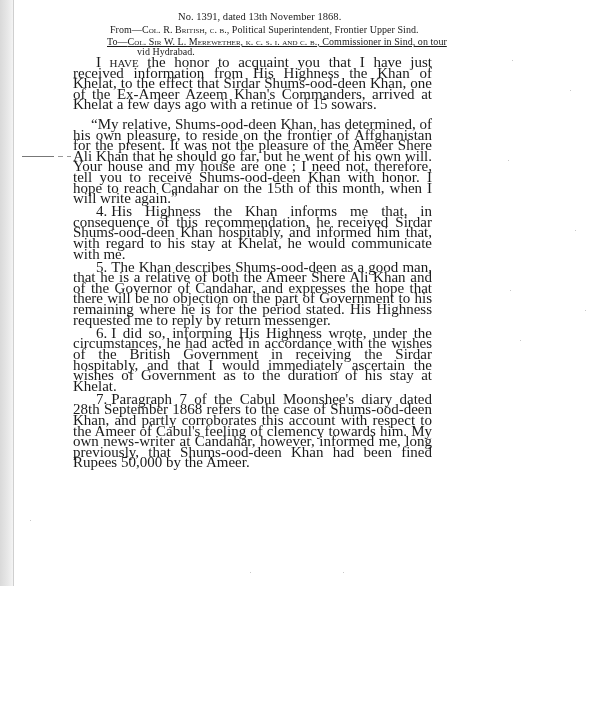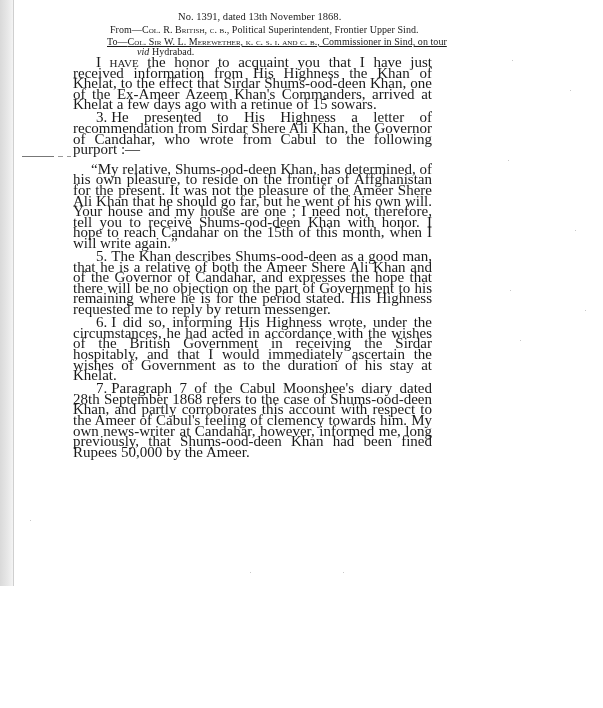--- a/index.html
+++ b/index.html
@@ -33,21 +33,21 @@
       width: 603px; height: 500px; padding-left: 45px;
     }
     .hdr {
       position: absolute;
       font-size: 10px;
       line-height: 11px;
       white-space: nowrap;
       letter-spacing: 0.05px;
     }
     .sc { font-variant: small-caps; }
-    .it { font-style: italic; }
+    .it { }
     .hdr-number { left: 178px; top: 11px; font-size: 10.5px; }
     .hdr-from { left: 110px; top: 24px; }
     .hdr-to { left: 107px; top: 36px; text-decoration: underline; }
     .hdr-via { left: 137px; top: 46px; }
 
     .body {
       position: absolute;
       left: 73px; top: 57px;
       width: 359px;
       font-size: 15px;
@@ -80,24 +80,24 @@
   <div class="hdr hdr-from"><span>From—</span><span class="sc">Col. R. British, c. b.,</span><span> Political Superintendent, Frontier Upper Sind.</span></div>
 
   <div class="hdr hdr-to"><span>To—</span><span class="sc">Col. Sir W. L. Merewether, k. c. s. i. and c. b.,</span><span> Commissioner in Sind, on tour</span></div>
 
   <div class="hdr hdr-via"><span class="it">vid</span><span> Hydrabad.</span></div>
 
   <div class="body">
     <p class="para"><span class="lead">I have</span><span> the honor to acquaint you that I have just received information from His Highness the Khan of Khelat, to the effect that Sirdar Shums-ood-deen Khan, one of the Ex-Ameer Azeem Khan's Commanders, arrived at Khelat a few days ago with a retinue of 15 sowars.</span></p>
 
 
-    <p class="para"><span class="num">3.</span><span>He presented to His Highness a letter of recommendation from Sirdar Shere Ali Khan, the Governor of Candahar, who wrote from Cabul to the following purport :—</span></p>
 
     <p class="para quote"><span>“My relative, Shums-ood-deen Khan, has determined, of his own pleasure, to reside on the frontier of Affghanistan for the present. It was not the pleasure of the Ameer Shere Ali Khan that he should go far, but he went of his own will. Your house and my house are one ; I need not, therefore, tell you to receive Shums-ood-deen Khan with honor. I hope to reach Candahar on the 15th of this month, when I will write again.”</span></p>
 
+    <p class="para"><span class="num">4.</span><span>His Highness the Khan informs me that, in consequence of this recommendation, he received Sirdar Shums-ood-deen Khan hospitably, and informed him that, with regard to his stay at Khelat, he would communicate with me.</span></p>
 
     <p class="para"><span class="num">5.</span><span>The Khan describes Shums-ood-deen as a good man, that he is a relative of both the Ameer Shere Ali Khan and of the Governor of Candahar, and expresses the hope that there will be no objection on the part of Government to his remaining where he is for the period stated. His Highness requested me to reply by return messenger.</span></p>
 
     <p class="para"><span class="num">6.</span><span>I did so, informing His Highness wrote, under the circumstances, he had acted in accordance with the wishes of the British Government in receiving the Sirdar hospitably, and that I would immediately ascertain the wishes of Government as to the duration of his stay at Khelat.</span></p>
 
     <p class="para"><span class="num">7.</span><span>Paragraph 7 of the Cabul Moonshee's diary dated 28th September 1868 refers to the case of Shums-ood-deen Khan, and partly corroborates this account with respect to the Ameer of Cabul's feeling of clemency towards him. My own news-writer at Candahar, however, informed me, long previously, that Shums-ood-deen Khan had been fined Rupees 50,000 by the Ameer.</span></p>
   </div>
 
   <div class="specks">
     <span style="left:512px;top:60px"></span>

